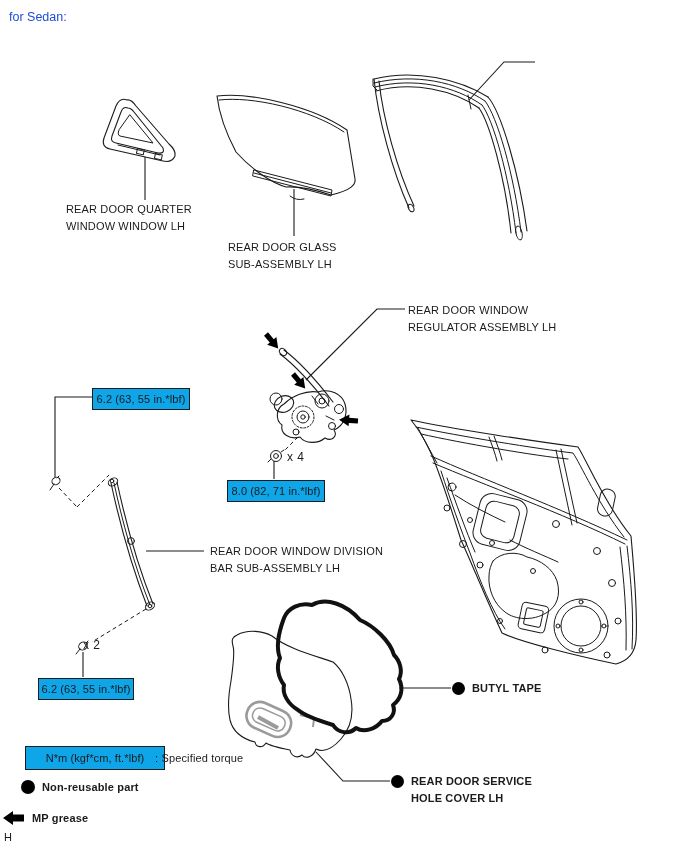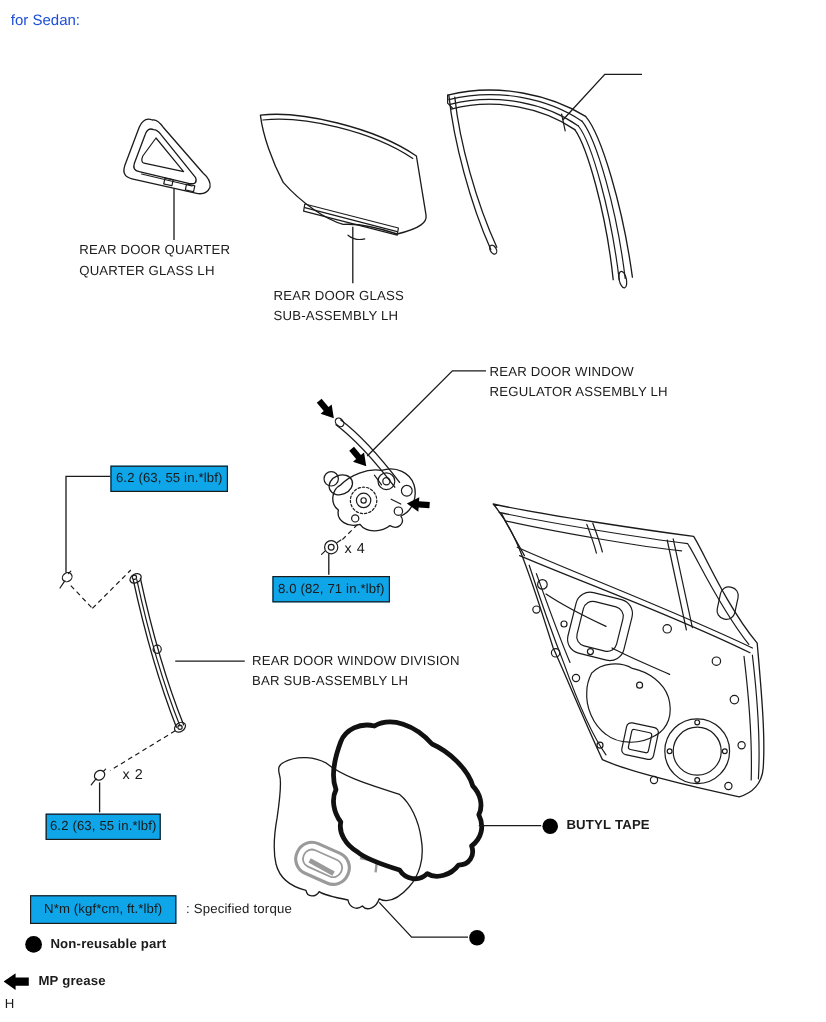--- a/index.html
+++ b/index.html
@@ -193,21 +193,21 @@
       <path class="leader" d="M92,397 L55,397 L55,477"></path>
       <path class="leader" d="M274,461 L274,479"></path>
       <path class="leader" d="M83,652 L83,677"></path>
     </g>
   </svg>
 
   <div class="title" style="left:9px;top:10px">for Sedan:</div>
 
   <div class="lbl" style="left:66px;top:201px">
     <div>REAR DOOR QUARTER</div>
-    <div>QUARTER GLASS LH</div>
+    <div>WINDOW WINDOW LH</div>
   </div>
 
   <div class="lbl" style="left:228px;top:239px">
     <div>REAR DOOR GLASS</div>
     <div>SUB-ASSEMBLY LH</div>
   </div>
 
 
   <div class="lbl" style="left:408px;top:302px">
     <div>REAR DOOR WINDOW</div>
@@ -219,36 +219,40 @@
     <div>BAR SUB-ASSEMBLY LH</div>
   </div>
 
   <div class="dotrow" style="left:452px;top:680px">
     <span class="dot"></span>
     <div class="lbl" style="position:static">BUTYL TAPE</div>
   </div>
 
   <div class="dotrow" style="left:391px;top:773px">
     <span class="dot"></span>
+    <div class="lbl" style="position:static">
+      <div>REAR DOOR SERVICE</div>
+      <div>HOLE COVER LH</div>
+    </div>
   </div>
 
   <div class="tbox" style="left:92px;top:388px;width:98px;height:22px">
     <span>6.2 (63, 55 in.*lbf)</span>
   </div>
   <div class="tbox" style="left:227px;top:480px;width:98px;height:22px">
     <span>8.0 (82, 71 in.*lbf)</span>
   </div>
   <div class="tbox" style="left:38px;top:678px;width:96px;height:22px">
     <span>6.2 (63, 55 in.*lbf)</span>
   </div>
 
   <div class="qty" style="left:287px;top:450px">x 4</div>
-  <div class="qty" style="left:102px;top:638px">x 2</div>
-
-  <div class="tbox" style="left:25px;top:746px;width:122px;height:24px">
+  <div class="qty" style="left:83px;top:638px">x 2</div>
+
+  <div class="tbox" style="left:25px;top:746px;width:140px;height:24px">
     <span>N*m (kgf*cm, ft.*lbf)</span>
   </div>
   <div class="lbl" style="left:155px;top:750px">: Specified torque</div>
 
   <div class="dotrow" style="left:21px;top:779px">
     <span class="legend-dot"></span>
     <div class="lbl" style="position:static">Non-reusable part</div>
   </div>
 
   <div class="dotrow" style="left:3px;top:810px">

